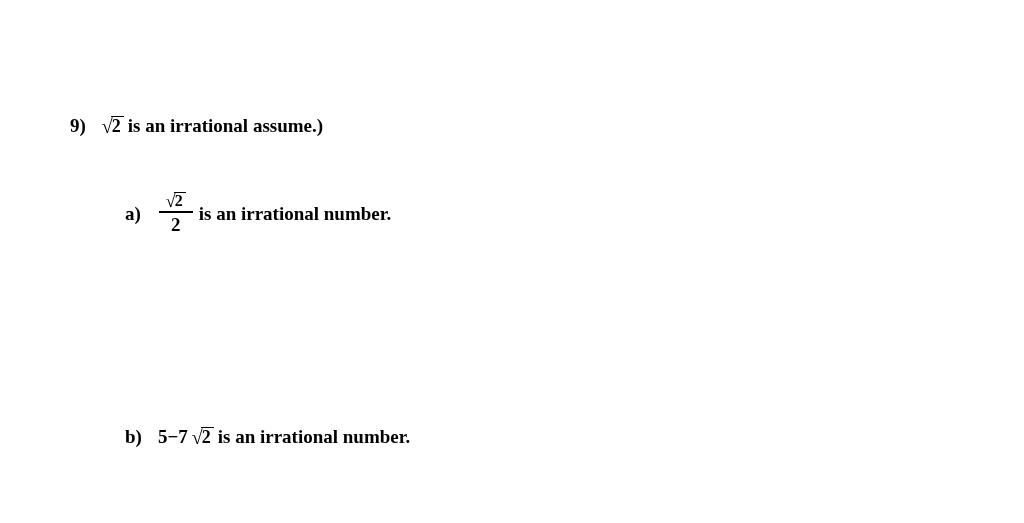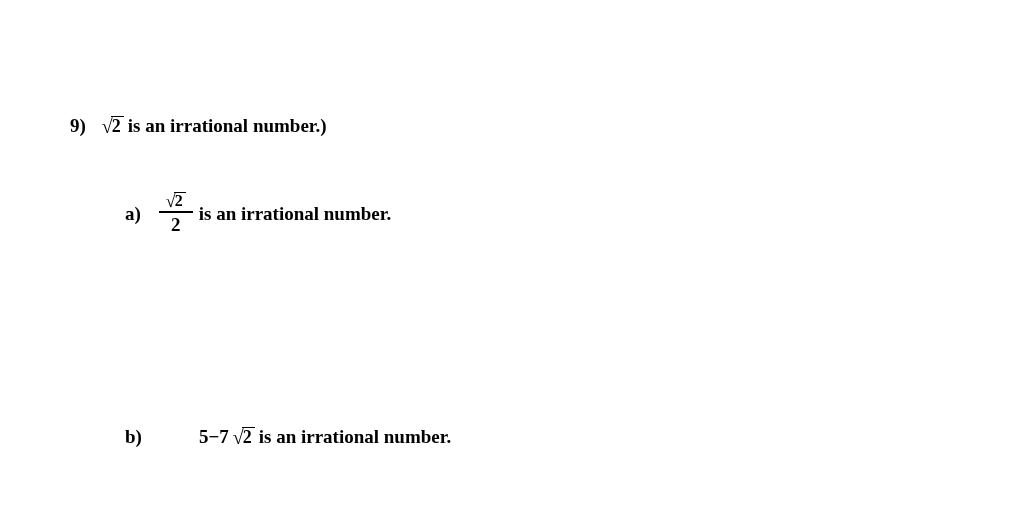--- a/index.html
+++ b/index.html
@@ -95,35 +95,34 @@
       align-items: center;
       font-size: 19px;
       font-weight: bold;
     }
     .part-b .part-label {
       margin-right: 16px;
     }
     .expr-b {
       display: flex;
       align-items: center;
-      margin-left: 41px;
     }
   </style>
 </head>
 <body>
 
 <div class="content">
 
   <div class="question-line">
     <span class="question-number">9)</span>
     <span class="sqrt-inline">
       <span class="sqrt-symbol">√</span>
       <span class="sqrt-radicand">2</span>
     </span>
-    <span> is an irrational number.)</span>
+    <span> is an irrational assume.)</span>
   </div>
 
   <div class="part-a">
     <span class="part-label">a)</span>
     <span class="fraction">
       <span class="fraction-top">
         <span class="sqrt-inline">
           <span class="sqrt-symbol">√</span>
           <span class="sqrt-radicand">2</span>
         </span>

